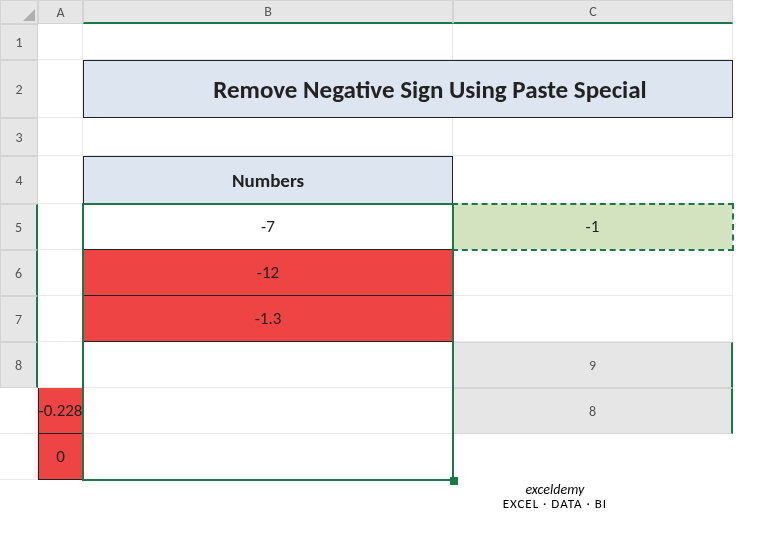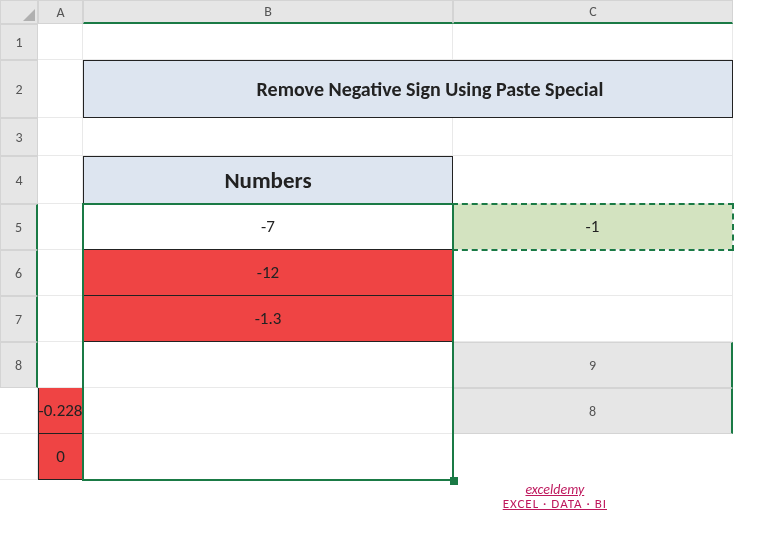--- a/index.html
+++ b/index.html
@@ -57,29 +57,29 @@
       font-size: 16px;
       color: #222;
       position: relative;
     }
     .hdr.col-B, .hdr.col-C { border-bottom: 2px solid #1a7a45; }
     .row-hdr.active { border-right: 2px solid #1a7a45; }
     .title-cell {
       grid-column: 3 / 5;
       background: #dde5f0;
       border: 1.5px solid #222;
-      font-size: 20px;
+      font-size: 25px;
       font-weight: bold;
       color: #222;
       display: flex; align-items: center; justify-content: center; padding-left: 44px;
     }
     .numbers-hdr {
       background: #dde5f0;
       border: 1.5px solid #222;
-      font-size: 23px;
+      font-size: 19px;
       font-weight: bold;
     }
     .data-cell {
       background: #ef4444;
       border-left: 1.5px solid #222;
       border-right: 1.5px solid #222;
       border-bottom: 1px solid #222;
       font-size: 17px;
     }
     .data-cell.first {
@@ -107,26 +107,25 @@
       position: absolute;
       border: 2.5px dashed #1a7a45;
       pointer-events: none;
       z-index: 5;
     }
     .watermark {
       position: absolute;
       right: 160px;
       bottom: 40px;
       font-size: 14px;
-      color: #be185d;
+      color: #000000;
       font-style: italic;
       z-index: 2;
       text-align: center;
       line-height: 1;
-      text-decoration: underline;
     }
     .watermark .sub { font-size: 13px; letter-spacing: 1px; font-style: normal; }
   </style>
 </head>
 <body>
 
 <div class="sheet">
 
   <div class="corner"></div>
   <div class="hdr">A</div>

